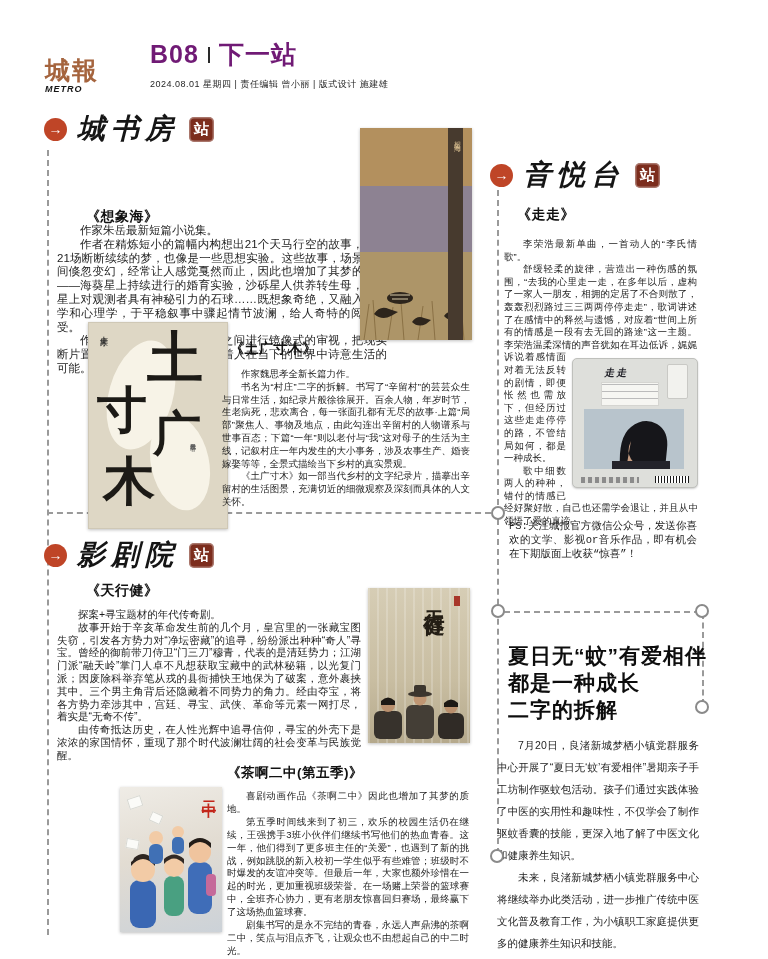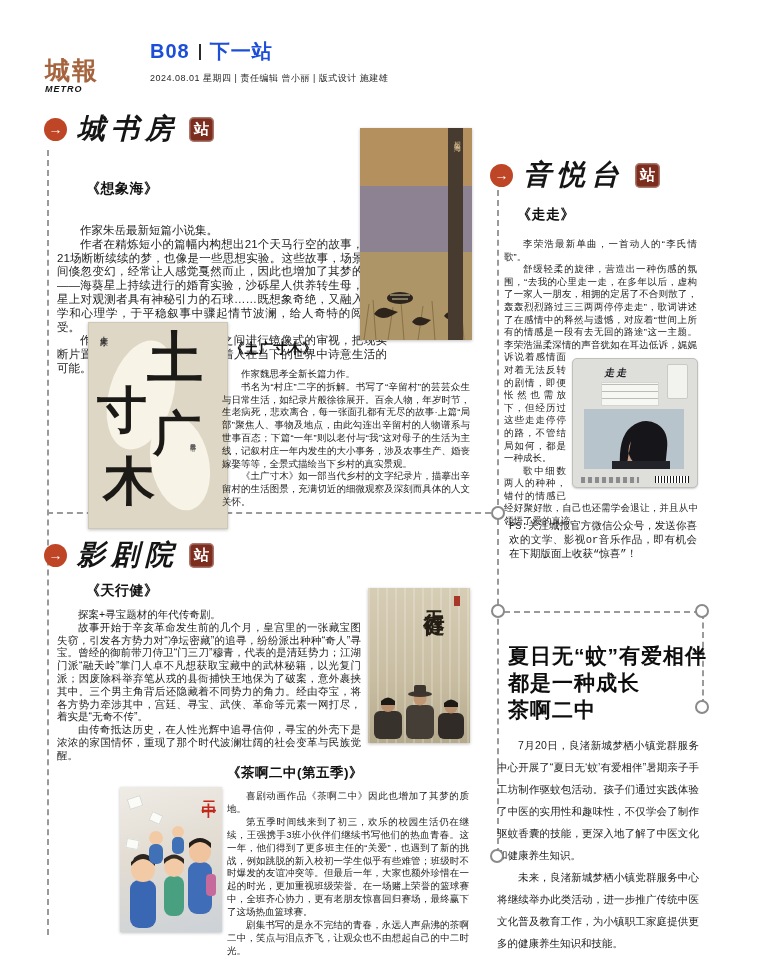--- a/index.html
+++ b/index.html
@@ -5,21 +5,21 @@
   html,body{margin:0;padding:0;background:#e8e8e8;}
   .page{position:relative;width:768px;height:959px;background:#ffffff;margin:0 auto;
         font-family:"Liberation Sans",sans-serif;overflow:hidden;color:#1a1a1a;}
 
   
   .logo-box{position:absolute;left:45px;top:38px;line-height:1;}
   .logo-main{font-family:"DejaVu Serif",serif;font-weight:900;font-size:25px;color:#a5643e;letter-spacing:2px;margin-top:20px;}
   .logo-sub{font-style:italic;font-weight:900;font-size:9px;color:#141414;letter-spacing:1px;margin-top:2px;}
   .head-right{position:absolute;left:150px;top:38px;}
   .page-line{display:flex;align-items:center;gap:9px;}
-  .page-code,.page-name{font-weight:bold;font-size:20px;color:#1d4ed8;letter-spacing:1px;}
+  .page-code,.page-name{font-weight:bold;font-size:25px;color:#701a75;letter-spacing:1px;}
   .head-divider{width:2px;height:16px;background:#2a2a2a;}
   .dateline{margin-top:7px;font-size:9px;color:#262626;letter-spacing:.5px;}
 
   
   .vdash{position:absolute;width:0;border-left:2px dashed #9a9a9a;}
   .hdash{position:absolute;height:0;border-top:2px dashed #9a9a9a;}
   .junction{position:absolute;width:10px;height:10px;border:2px solid #8a8a8a;border-radius:50%;background:#fff;z-index:3;}
 
   
   .sec-head{position:absolute;display:flex;align-items:center;gap:10px;z-index:2;}
@@ -125,21 +125,21 @@
   <div class="junction" style="left:695px;top:604px"></div>
   <div class="junction" style="left:695px;top:700px"></div>
   <div class="junction" style="left:490px;top:849px"></div>
 
   <div class="sec-head" style="left:44px;top:110px">
     <span class="arrow-badge"></span>
     <span class="sec-title">城书房</span>
     <span class="stamp">站</span>
   </div>
 
-  <div class="art-title" style="left:86px;top:180px">《想象海》</div>
+  <div class="art-title" style="left:86px;top:208px">《想象海》</div>
   <div class="body-block fs-a" style="left:57px;top:224px;width:330px">
     <p>作家朱岳最新短篇小说集。</p>
     <p>作者在精炼短小的篇幅内构想出21个天马行空的故事，像是21场断断续续的梦，也像是一些思想实验。这些故事，场景与时间倏忽变幻，经常让人感觉戛然而止，因此也增加了其梦的质地——海葵星上持续进行的婚育实验，沙砾星人供养转生母，石黑星上对观测者具有神秘引力的石球……既想象奇绝，又融入了哲学和心理学，于平稳叙事中骤起情节波澜，给人奇特的阅读感受。</p>
     <p>作者在现实世界与想象世界之间进行镜像式的审视，把现实断片置于瑰奇想象的境域，探测着人在当下的世界中诗意生活的可能。</p>
   </div>
 
   <div class="artframe cover-xxh">
     <div class="xxh-top"></div>
     <div class="xxh-grass">
       <svg width="112" height="88" viewBox="0 0 112 88">
@@ -294,20 +294,20 @@
           <circle cx="58" cy="14" r="6" fill="#f2cba6"></circle>
           <rect x="52" y="19" width="12" height="17" rx="5" fill="#4070b5"></rect>
         </g>
       </svg>
     </div>
   </div>
 
   <div class="comm-title">
     <div>夏日无“蚊”有爱相伴</div>
     <div>都是一种成长</div>
-    <div>茶啊二中</div>
+    <div>二字的拆解</div>
   </div>
   <div class="body-block fs-f" style="left:497px;top:734px;width:202px">
     <p>7月20日，良渚新城梦栖小镇党群服务中心开展了“夏日无‘蚊’有爱相伴”暑期亲子手工坊制作驱蚊包活动。孩子们通过实践体验了中医的实用性和趣味性，不仅学会了制作驱蚊香囊的技能，更深入地了解了中医文化和健康养生知识。</p>
     <p>未来，良渚新城梦栖小镇党群服务中心将继续举办此类活动，进一步推广传统中医文化普及教育工作，为小镇职工家庭提供更多的健康养生知识和技能。</p>
   </div>
 
 </div>
 
 </body></html>

